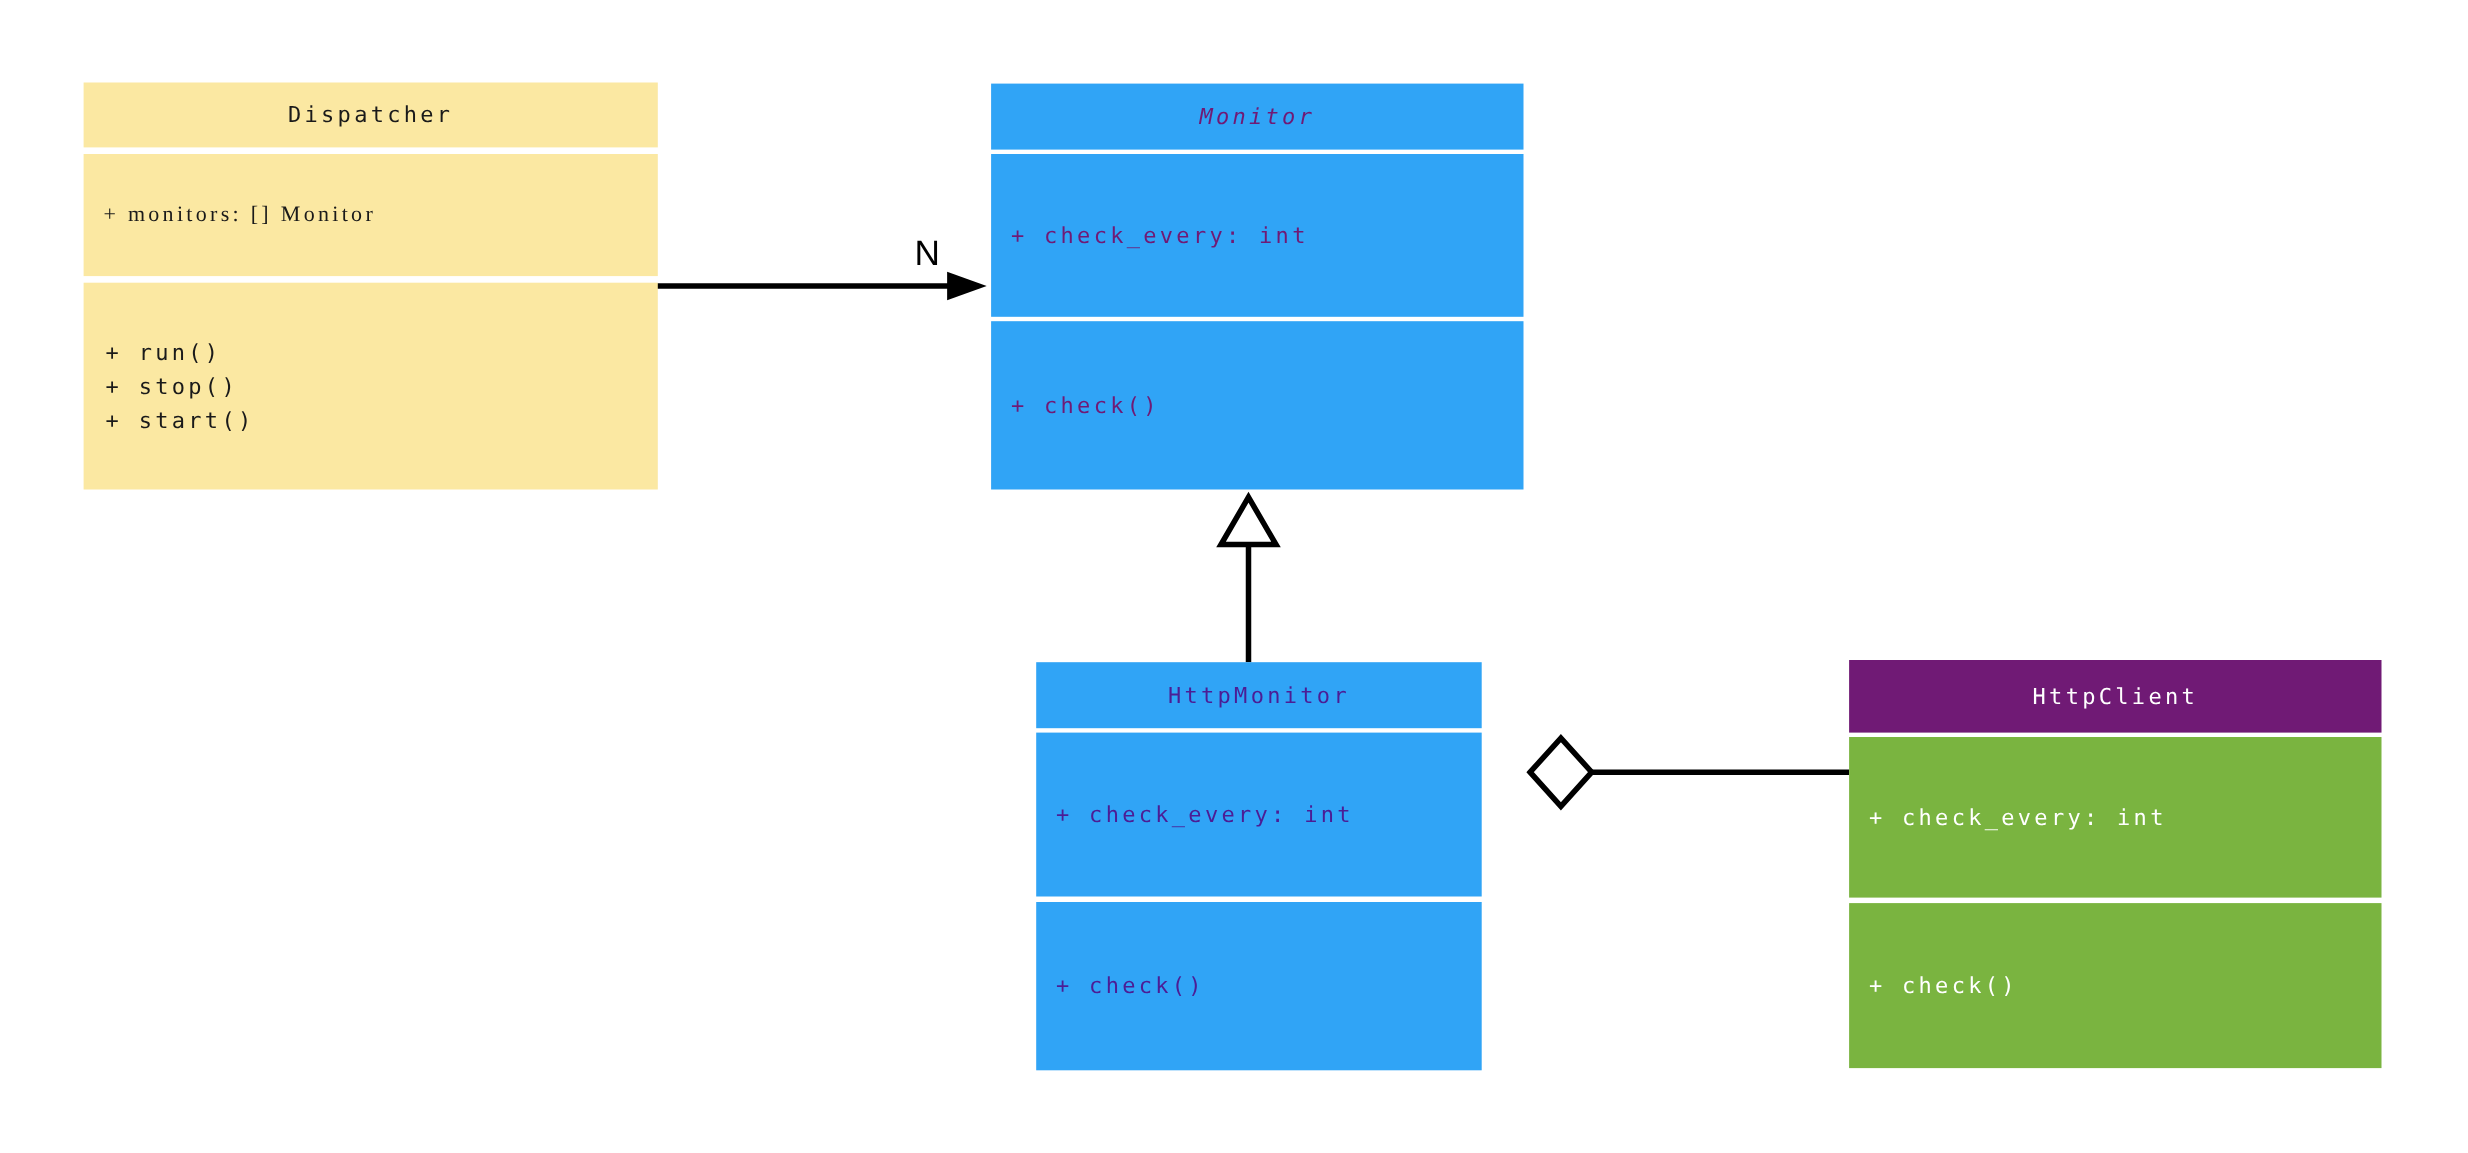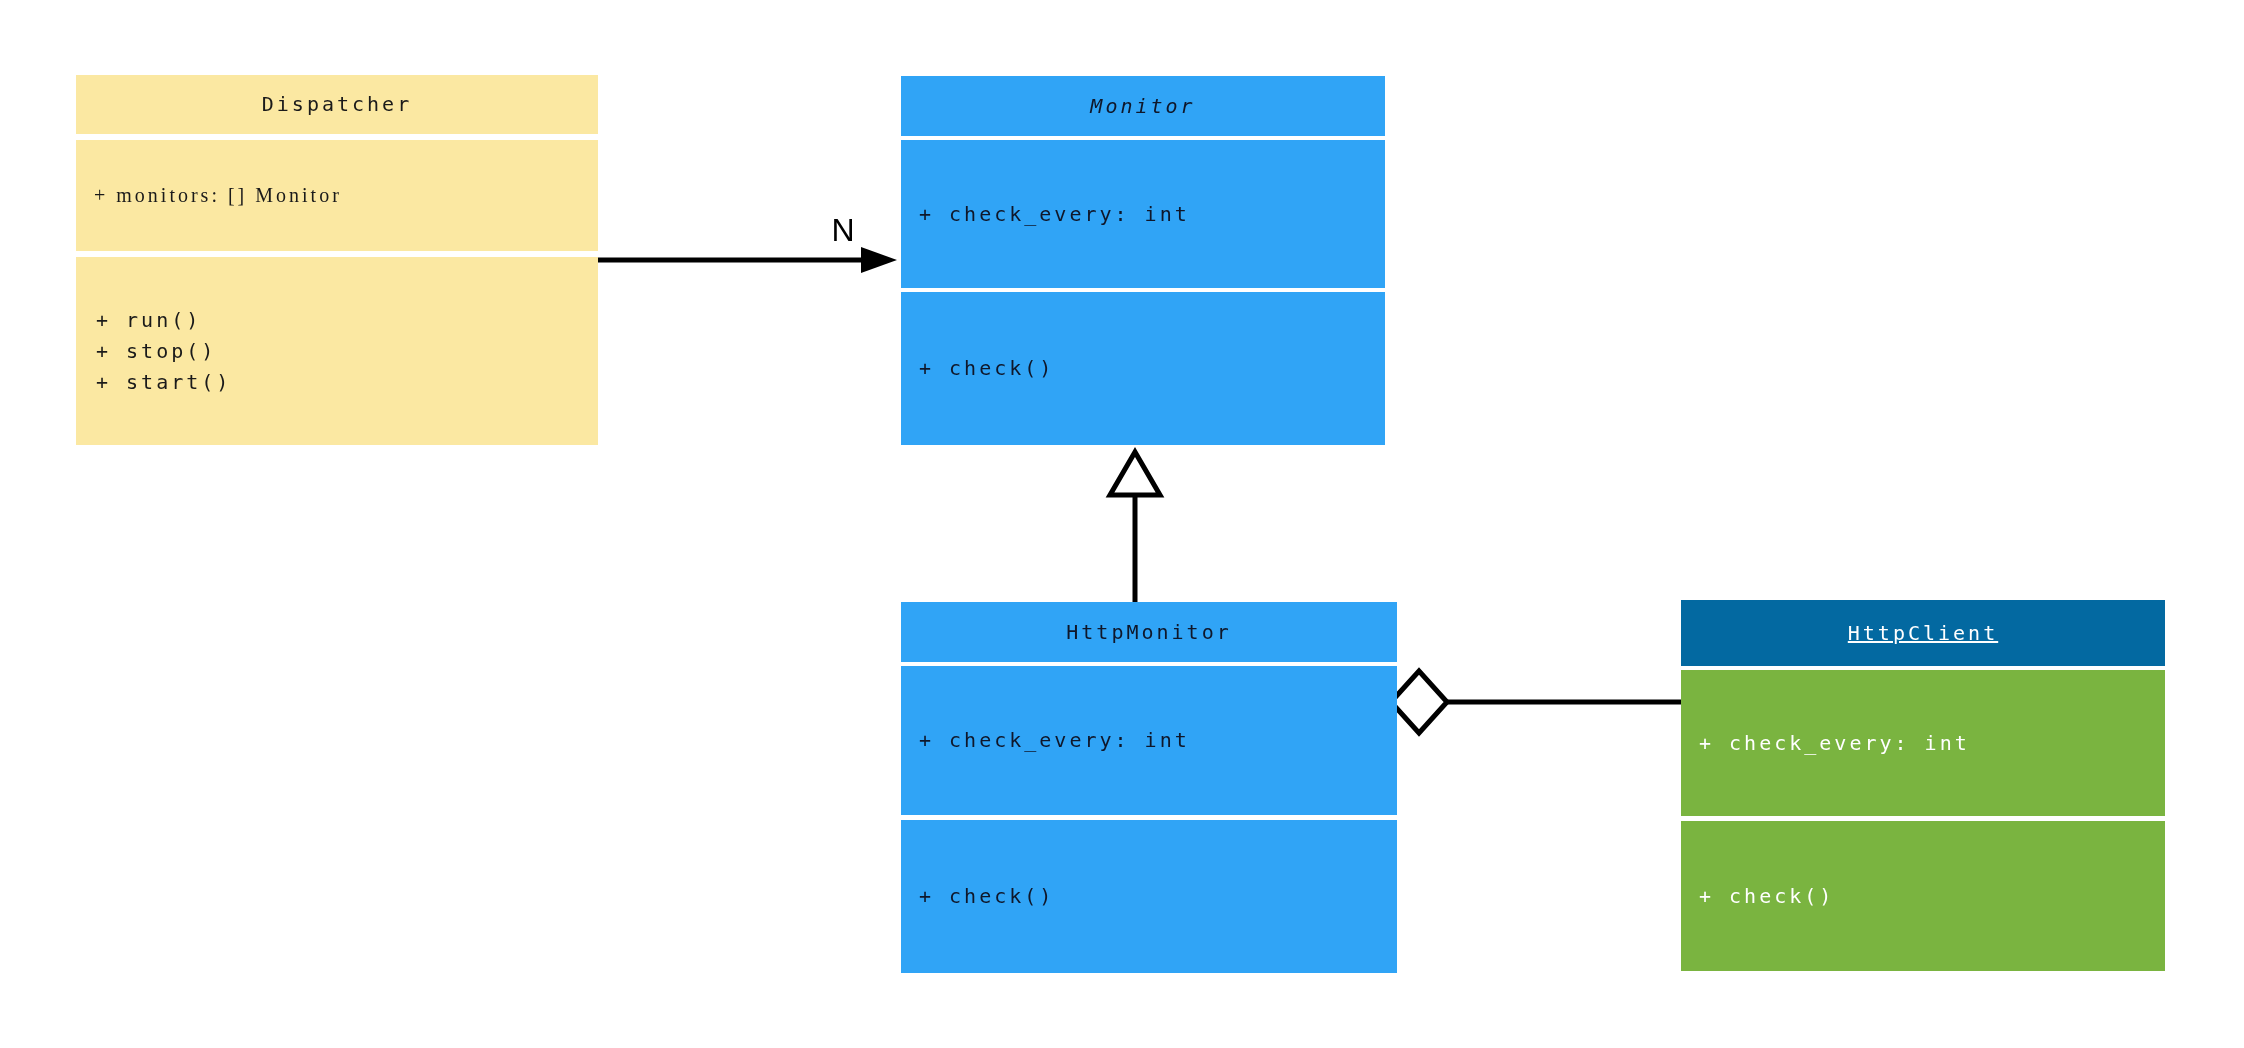--- a/index.html
+++ b/index.html
@@ -99,50 +99,50 @@
       <div class="member-line">+ monitors: [] Monitor</div>
     </div>
     <div class="gap" style="height:6px;"></div>
     <div class="sec body-sec" style="height: 192px; background-color: rgb(251, 232, 162); padding-left: 20px;">
       <div class="member-line">+ run()</div>
       <div class="member-line">+ stop()</div>
       <div class="member-line">+ start()</div>
     </div>
   </div>
 
-  <div class="class-box" style="left: 901px; top: 76px; width: 484px; height: 369px; color: #0f172a;">
+  <div class="class-box" style="left: 901px; top: 76px; width: 484px; height: 369px; color: #701a75;">
     <div class="sec title-bar" style="height: 60px; background-color: rgb(48, 164, 246);">
       <span class="abstract-name">Monitor</span>
     </div>
     <div class="gap" style="height:4px;"></div>
     <div class="sec body-sec" style="height: 148px; background-color: rgb(48, 164, 246);">
       <div class="member-line">+ check_every: int</div>
     </div>
     <div class="gap" style="height:4px;"></div>
     <div class="sec body-sec" style="height: 153px; background-color: rgb(48, 164, 246);">
       <div class="member-line">+ check()</div>
     </div>
   </div>
 
-  <div class="class-box" style="left: 901px; top: 602px; width: 496px; height: 371px; color: #0f172a;">
+  <div class="class-box" style="left: 942px; top: 602px; width: 405px; height: 371px; color: #4c1d95;">
     <div class="sec title-bar" style="height: 60px; background-color: rgb(48, 164, 246);">
       <span>HttpMonitor</span>
     </div>
     <div class="gap" style="height:4px;"></div>
     <div class="sec body-sec" style="height: 149px; background-color: rgb(48, 164, 246);">
       <div class="member-line">+ check_every: int</div>
     </div>
     <div class="gap" style="height:5px;"></div>
     <div class="sec body-sec" style="height: 153px; background-color: rgb(48, 164, 246);">
       <div class="member-line">+ check()</div>
     </div>
   </div>
 
   <div class="class-box" style="left: 1681px; top: 600px; width: 484px; height: 371px; color: rgb(255, 255, 255);">
-    <div class="sec title-bar" style="height: 67px; background-color: #0369a1; text-decoration: underline;">
+    <div class="sec title-bar" style="height: 67px; background-color: #701a75;">
       <span>HttpClient</span>
     </div>
     <div class="gap" style="height:4px;"></div>
     <div class="sec body-sec" style="height: 149px; background-color: rgb(122, 180, 64);">
       <div class="member-line">+ check_every: int</div>
     </div>
     <div class="gap" style="height:5px;"></div>
     <div class="sec body-sec" style="height: 152px; background-color: rgb(122, 180, 64);">
       <div class="member-line">+ check()</div>
     </div>

